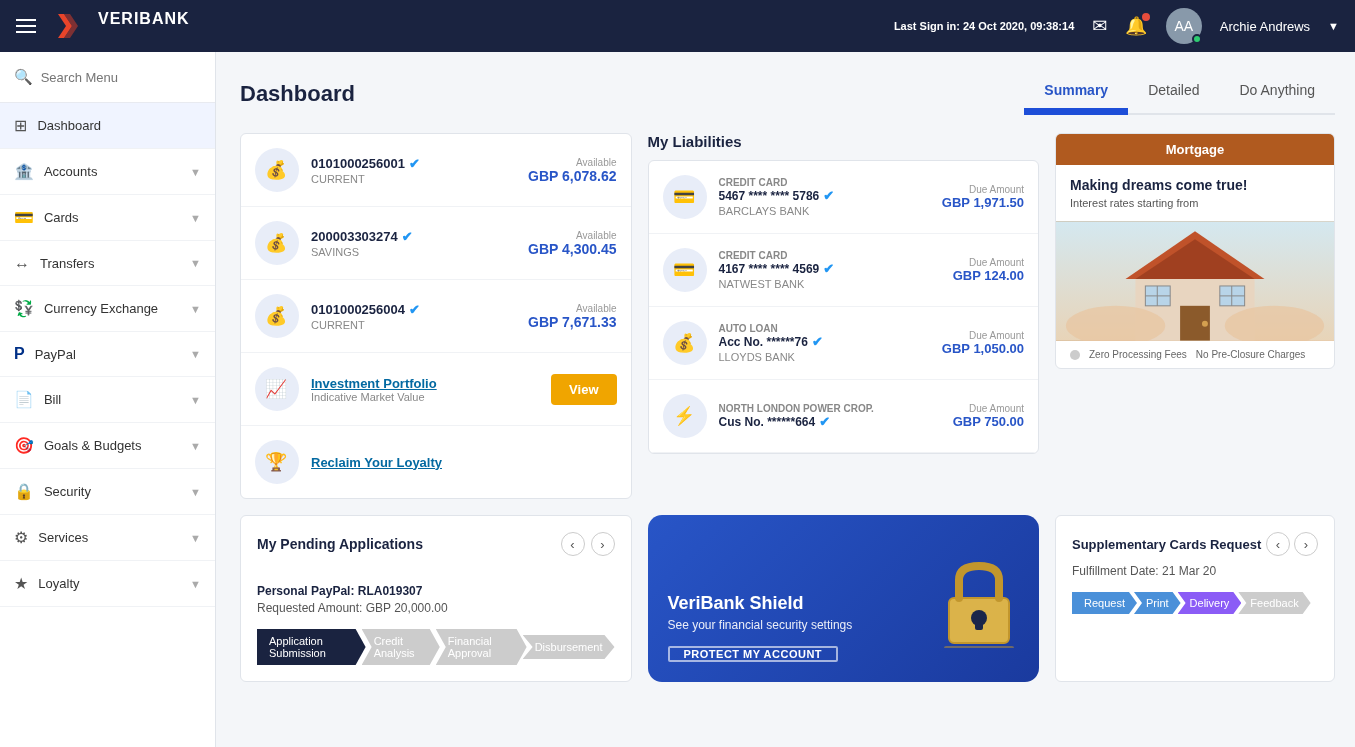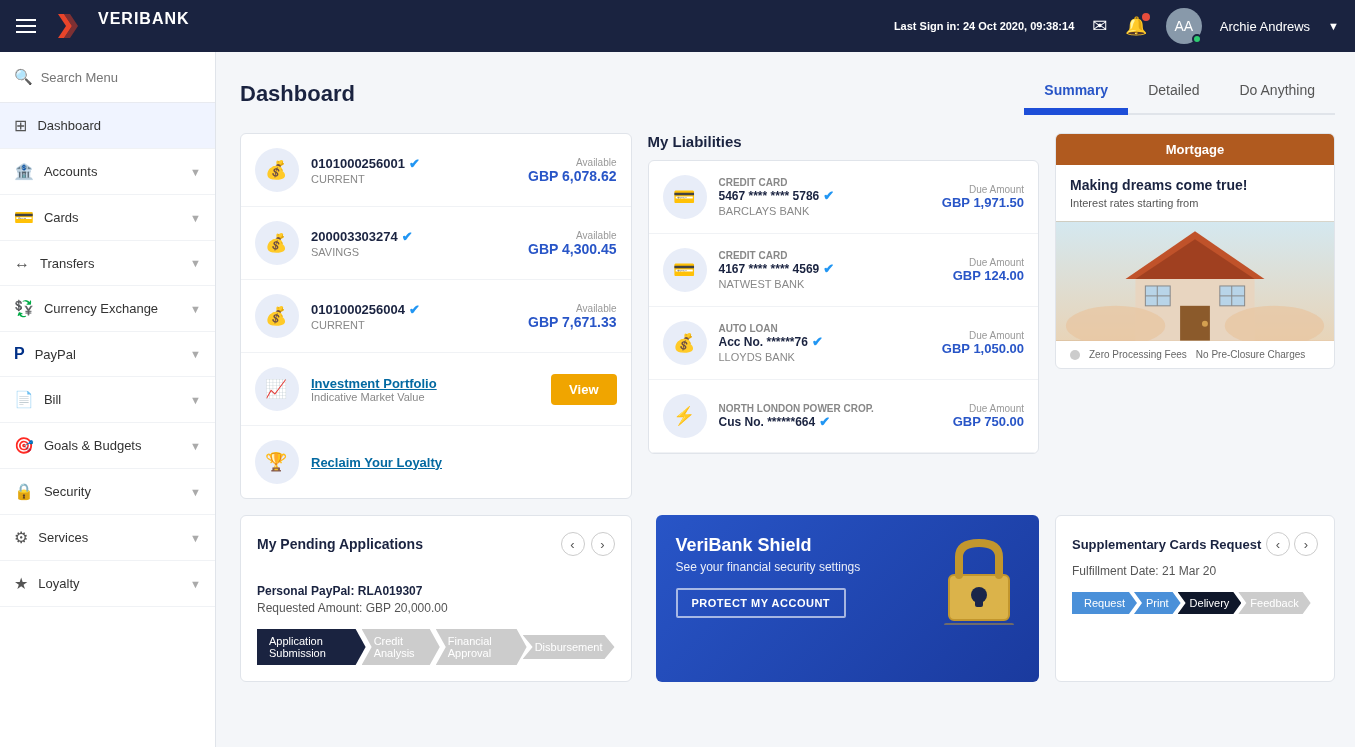--- a/index.html
+++ b/index.html
@@ -224,37 +224,36 @@
       position: relative;
       clip-path: polygon(0 0, calc(100% - 10px) 0, 100% 50%, calc(100% - 10px) 100%, 0 100%, 10px 50%);
       margin-left: -4px;
     }
     .pipeline-step:first-child { clip-path: polygon(0 0, calc(100% - 10px) 0, 100% 50%, calc(100% - 10px) 100%, 0 100%); margin-left: 0; }
     .pipeline-step.active { background: #1a2340; }
 
     
     .shield-card {
       background: linear-gradient(135deg, #2855c7, #1a3a9e);
-      border-radius: 6px;
+      border-radius: 14px;
       padding: 20px;
       color: white;
       display: flex;
-      align-items: flex-start;
+      align-items: flex-end;
       gap: 20px;
       min-height: 120px;
-      margin-left: 8px;
     }
     .shield-text { flex: 1; }
     .shield-title { font-size: 18px; font-weight: bold; margin-bottom: 4px; }
     .shield-sub { font-size: 12px; opacity: 0.9; margin-bottom: 14px; }
     .protect-btn {
       background: none;
       border: 2px solid rgba(255,255,255,0.6);
       color: white;
-      padding: 7px 14px;
+      padding: 0 14px;
       font-size: 11px;
       font-weight: bold;
       border-radius: 2px;
       cursor: pointer;
       letter-spacing: 0.5px;
     }
     .shield-icon-area { font-size: 60px; opacity: 0.9; }
 
     
     .supp-card {
@@ -270,21 +269,21 @@
     .status-pipeline { display: flex; align-items: center; gap: 0; }
     .status-step {
       padding: 5px 12px;
       font-size: 11px;
       background: #ccc;
       color: white;
       clip-path: polygon(0 0, calc(100% - 8px) 0, 100% 50%, calc(100% - 8px) 100%, 0 100%, 8px 50%);
       margin-left: -3px;
     }
     .status-step:first-child { clip-path: polygon(0 0, calc(100% - 8px) 0, 100% 50%, calc(100% - 8px) 100%, 0 100%); margin-left: 0; }
-    .status-step.active { background: #0f172a; }
+    .status-step.active { background: #8b5cf6; }
     .status-step.done { background: #4a90d9; }
 
     
     ::-webkit-scrollbar { width: 6px; height: 6px; }
     ::-webkit-scrollbar-track { background: #f0f2f5; }
     ::-webkit-scrollbar-thumb { background: #c0c8d8; border-radius: 3px; }
   </style>
 </head>
 <body>
 

